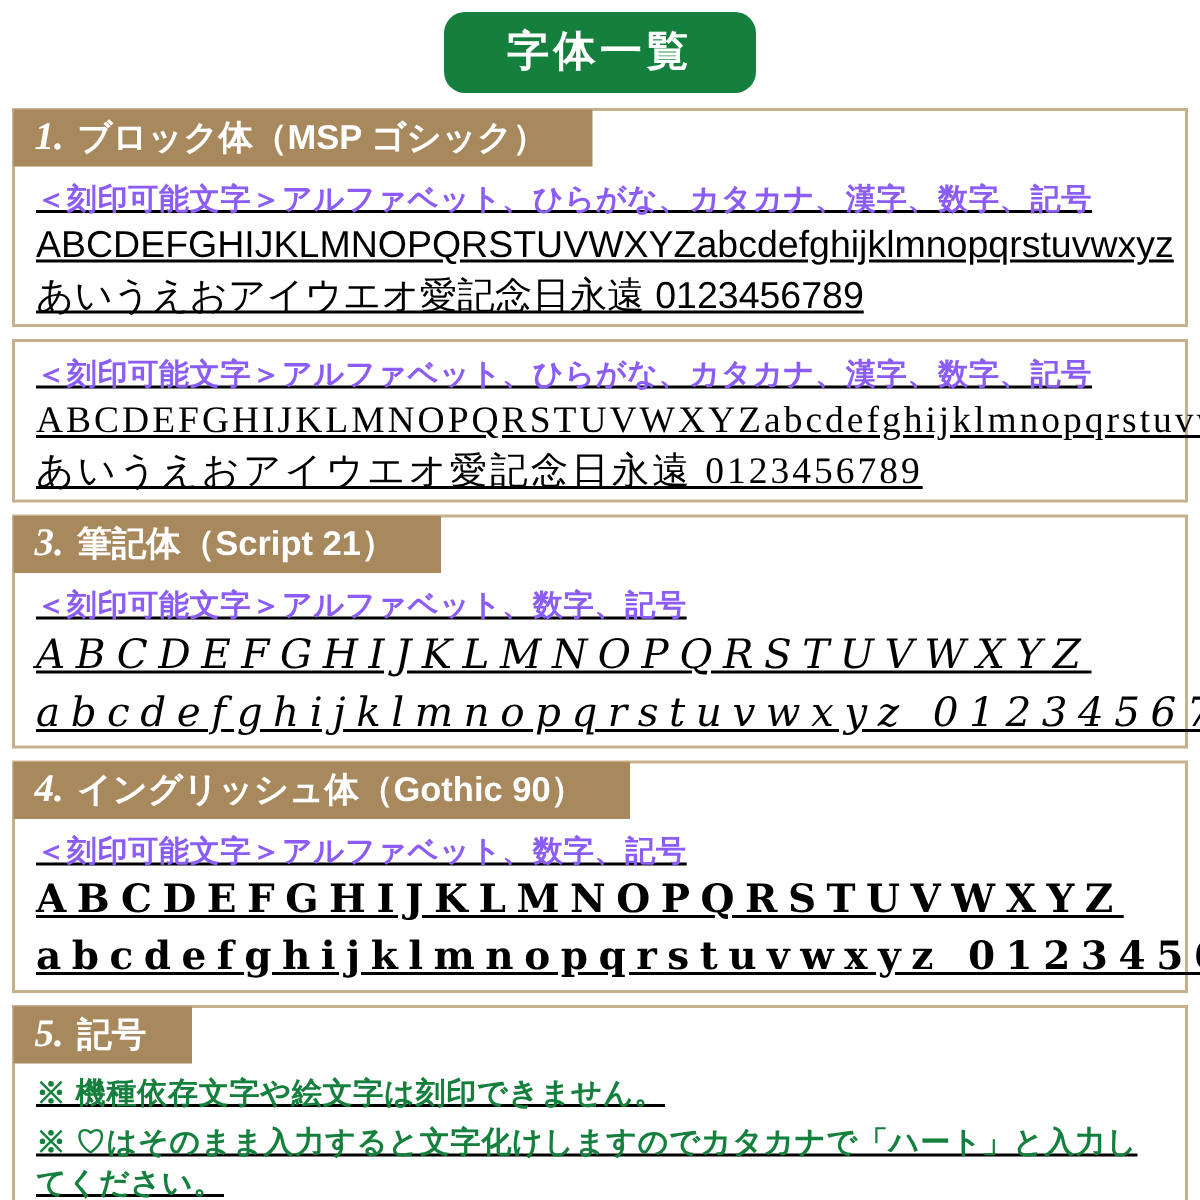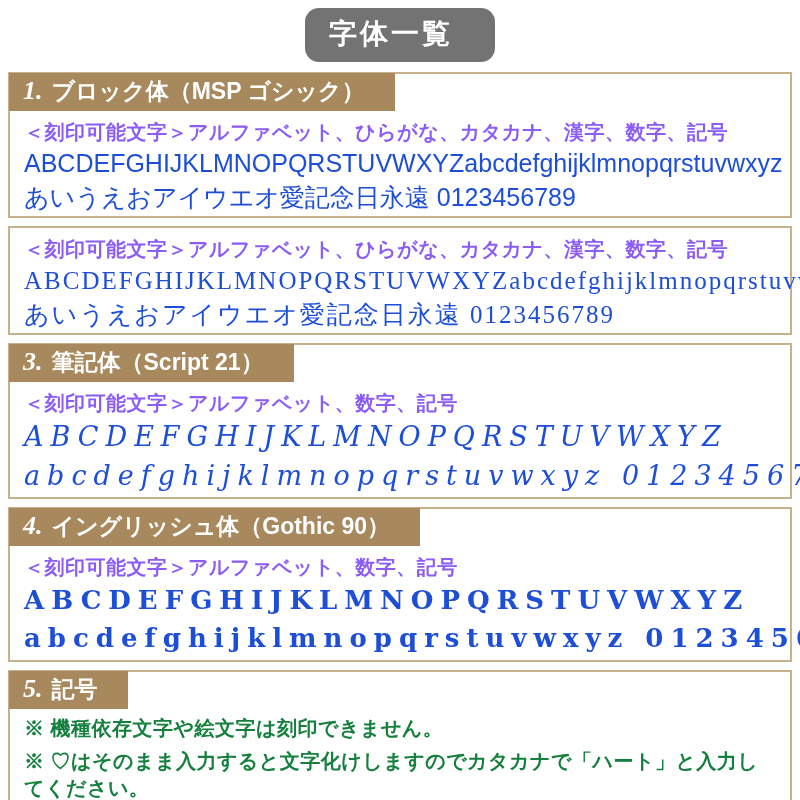--- a/index.html
+++ b/index.html
@@ -9,34 +9,35 @@
     font-family: "Liberation Sans", sans-serif;
     overflow: hidden;
   }
   .page { width: 800px; height: 800px; padding-top: 8px; }
 
   
   .badge {
     display: block;
     width: fit-content;
     margin: 0 auto 10px auto;
-    background: #737373;
+    background: #15803d;
     color: #ffffff;
     font-size: 28px;
     font-weight: bold;
     letter-spacing: 3px;
-    padding: 7px 42px 9px 24px;
+    padding: 7px 42px 9px 42px;
     border-radius: 14px;
   }
 
   
   .section {
     margin: 0 8px 8px 8px;
     border: 2px solid #c6b18c;
     background: #ffffff;
+    text-decoration: underline;
   }
   .section-header {
     display: inline-block;
     background: #a8895e;
     color: #ffffff;
     font-size: 23px;
     font-weight: bold;
     line-height: 30px;
     padding: 3px 30px 5px 14px;
     margin: -1px 0 0 -1px;
@@ -56,21 +57,21 @@
     letter-spacing: 0.5px;
   }
   .note {
     color: #15803d;
     font-size: 20px;
     font-weight: bold;
     margin: 6px 14px 2px 14px;
     letter-spacing: 0.5px;
   }
   .sample {
-    color: #1d4ed8;
+    color: #000000;
     margin: 0 10px 4px 14px;
     white-space: nowrap;
   }
   .gothic   { font-family: "Liberation Sans", sans-serif; font-size: 25px; line-height: 1.18; }
   .mincho   { font-family: "Liberation Serif", serif; font-size: 25px; line-height: 1.18; letter-spacing: 2px; }
   .script   { font-family: "DejaVu Serif", serif; font-style: italic; font-size: 27px; line-height: 1.28; letter-spacing: 7px; }
   .blackletter { font-family: "DejaVu Serif", serif; font-weight: bold; font-size: 26px; line-height: 1.3; letter-spacing: 7px; }
 </style>
 </head>
 <body>

